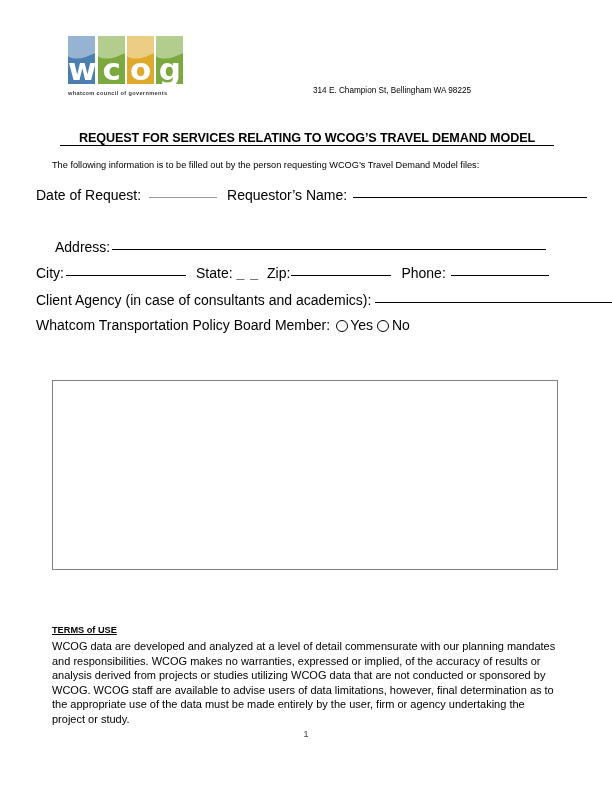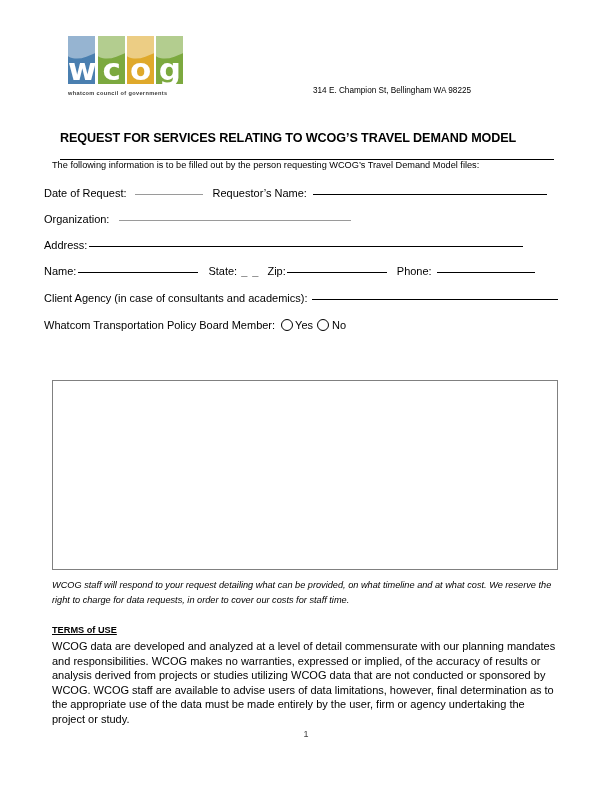--- a/index.html
+++ b/index.html
@@ -103,62 +103,62 @@
     color: #2a2ad0;
     text-decoration: underline;
   }
 
   
   .doc-title {
     position: absolute;
     left: 60px;
     top: 131px;
     width: 494px;
-    text-align: left;
+    text-align: center;
     font-size: 12.6px;
     font-weight: bold;
     letter-spacing: -0.1px;
     white-space: nowrap;
     border-bottom: 1.6px solid #000;
-    padding-bottom: 14px;
+    padding-bottom: 0;
   }
 
   .intro-line {
     position: absolute;
     left: 52px;
     top: 160px;
     font-size: 9.2px;
     font-weight: normal;
     white-space: nowrap;
   }
 
   
   .frow {
     position: absolute;
-    left: 44px;
-    font-size: 11px;
+    left: 36px;
+    font-size: 14px;
     white-space: nowrap;
     display: flex;
     align-items: baseline;
   }
   .lbl { display: inline-block; }
   .rule {
     display: inline-block;
     height: 0;
     border-bottom: 1.1px solid #000000;
     vertical-align: baseline;
     position: relative;
     top: -2px;
   }
   .rule.gray { border-bottom-color: #9a9a9a; }
   .sp { display: inline-block; }
 
   .r-date   { top: 187px; }
   .r-org    { top: 213px; }
-  .r-addr   { top: 239px; }
+  .r-addr   { top: 239px; margin-left: 19px; }
   .r-city   { top: 265px; }
   .r-client { top: 292px; }
   .r-board  { top: 317px; }
 
   .state-blanks {
     display: inline-block;
     letter-spacing: 1px;
     font-weight: bold;
   }
 
@@ -275,34 +275,29 @@
   <div class="frow r-date">
     <span class="lbl">Date of Request:</span>
     <span class="sp" style="width:8px"></span>
     <span class="rule gray" style="width:68px"></span>
     <span class="sp" style="width:10px"></span>
     <span class="lbl">Requestor’s Name:</span>
     <span class="sp" style="width:6px"></span>
     <span class="rule" style="width:234px"></span>
   </div>
 
-  <div class="frow r-org">
-    <span class="lbl">Organization:</span>
-    <span class="sp" style="width:10px"></span>
-    <span class="rule gray" style="width:232px"></span>
-  </div>
 
   <div class="frow r-addr">
     <span class="lbl">Address:</span>
     <span class="sp" style="width:2px"></span>
     <span class="rule" style="width:434px"></span>
   </div>
 
   <div class="frow r-city">
-    <span class="lbl">Name:</span>
+    <span class="lbl">City:</span>
     <span class="sp" style="width:2px"></span>
     <span class="rule" style="width:120px"></span>
     <span class="sp" style="width:10px"></span>
     <span class="lbl">State:</span>
     <span class="sp" style="width:4px"></span>
     <span class="state-blanks">_ _</span>
     <span class="sp" style="width:8px"></span>
     <span class="lbl">Zip:</span>
     <span class="sp" style="width:1px"></span>
     <span class="rule" style="width:100px"></span>
@@ -326,20 +321,19 @@
     <span class="lbl">Yes</span>
     <span class="sp" style="width:4px"></span>
     <span class="radio"></span>
     <span class="sp" style="width:3px"></span>
     <span class="lbl">No</span>
   </div>
 
 
   <div class="answer-box"></div>
 
-  <div class="after-box">WCOG staff will respond to your request detailing what can be provided, on what timeline and at what cost. We reserve the right to charge for data requests, in order to cover our costs for staff time.</div>
 
   <div class="terms-head">TERMS of USE</div>
   <div class="terms-body">WCOG data are developed and analyzed at a level of detail commensurate with our planning mandates and responsibilities. WCOG makes no warranties, expressed or implied, of the accuracy of results or analysis derived from projects or studies utilizing WCOG data that are not conducted or sponsored by WCOG. WCOG staff are available to advise users of data limitations, however, final determination as to the appropriate use of the data must be made entirely by the user, firm or agency undertaking the project or study.</div>
 
   <div class="page-number">1</div>
 
 </div>
 
 </body></html>

